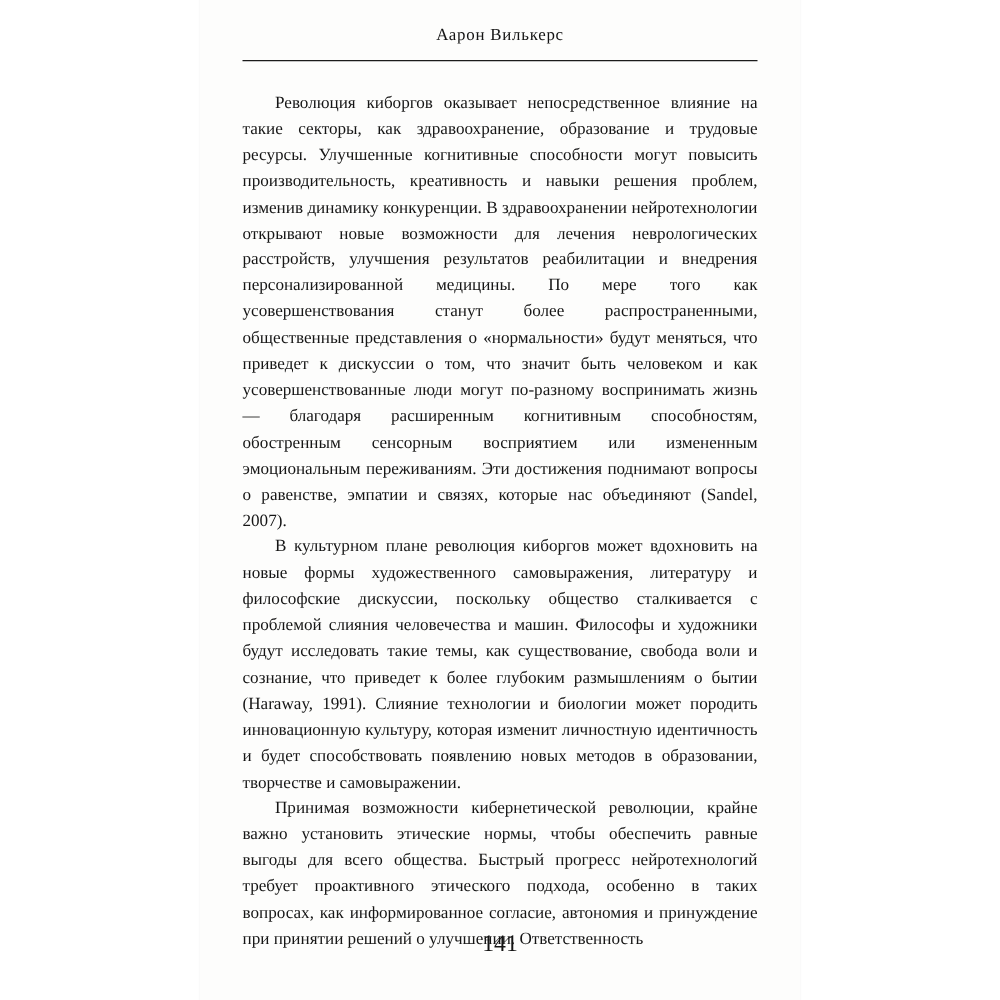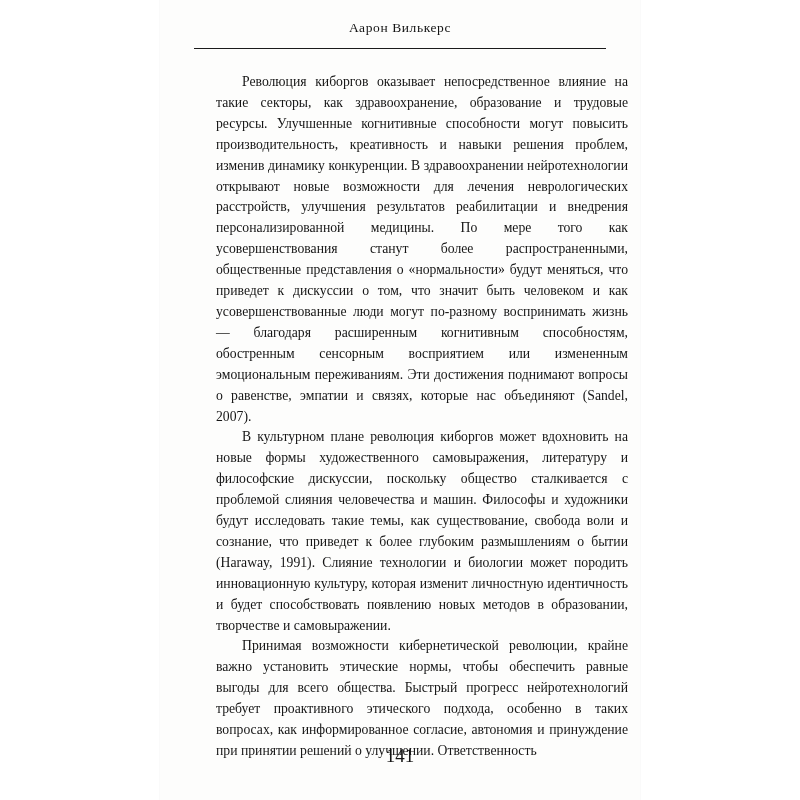--- a/index.html
+++ b/index.html
@@ -45,21 +45,20 @@
     top: 48px;
     width: 412px;
     height: 1px;
     background: #1b1b1b;
   }
   .text-block {
     position: absolute;
     left: 34px;
     top: 72px;
     width: 412px;
-    margin-left: 22px;
   }
   .para {
     margin: 0;
     font-size: 13.7px;
     line-height: 20.9px;
     color: #151515;
     text-align: justify;
     text-indent: 26px;
     hyphens: manual;
     font-family: "Liberation Serif", serif;

